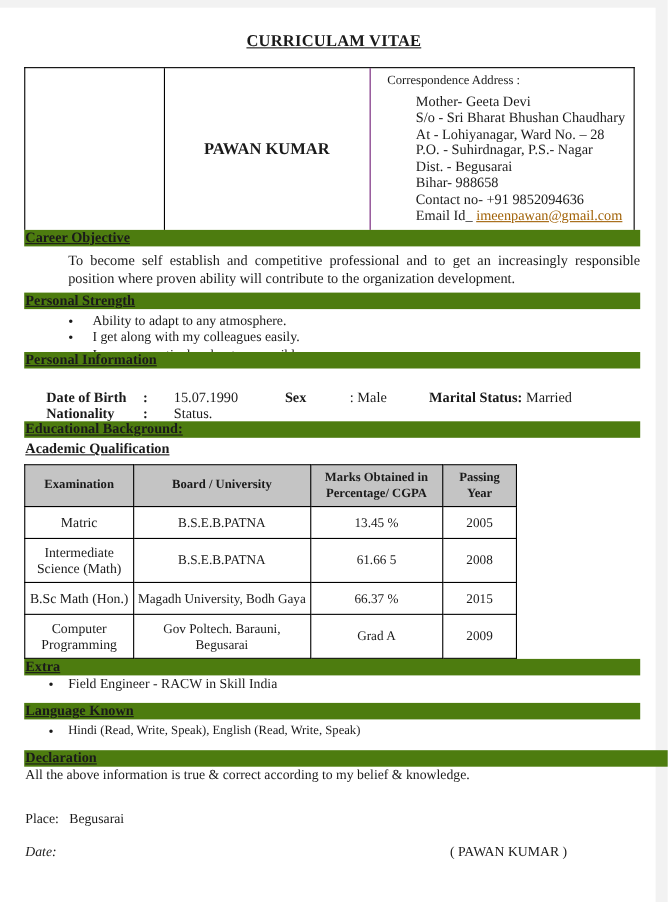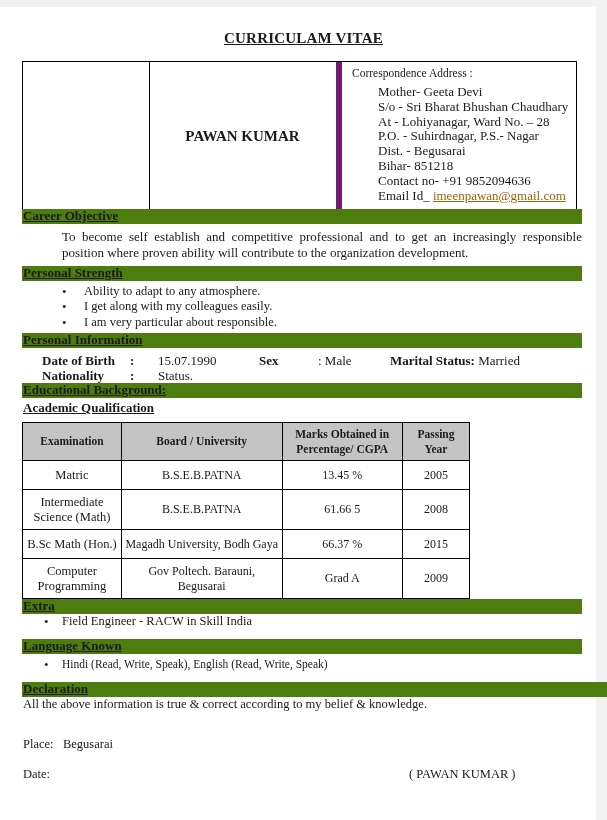--- a/index.html
+++ b/index.html
@@ -11,21 +11,21 @@
     position:absolute; left:0; top:7px; width:596px; height:813px; background:#ffffff;
   }
   .abs { position:absolute; }
   .title {
     left:0; width:607px; top:30px; text-align:center; font-weight:bold; font-size:15px;
     text-decoration:underline; letter-spacing:0.2px;
   }
   
   .hdr-table { left:22px; top:61px; width:555px; height:148px; border:1px solid #000; border-bottom:none; box-sizing:border-box; }
   .hdr-col1 { position:absolute; left:0; top:0; width:126px; height:100%; border-right:1px solid #000; }
-  .hdr-col2 { position:absolute; left:126px; top:0; width:187px; height:100%; border-right:6px solid #701a75; }
+  .hdr-col2 { position:absolute; left:126px; top:0; width:187px; height:100%; border-right:1px solid #701a75; }
   .hdr-col3 { position:absolute; left:314px; top:0; right:0; height:100%; }
   .name { position:absolute; left:0; right:0; top:66px; text-align:center; font-weight:bold; font-size:15px; }
   .addr-label { position:absolute; left:15px; top:5px; font-size:11.5px; }
   .addr-lines { position:absolute; left:41px; top:23px; font-size:13px; line-height:14.8px; white-space:nowrap; }
   .email-link { color:#a16207; text-decoration:underline; }
   
   .bar { left:22px; width:560px; background:#4d7c0f; height:15px; }
   .bar span { font-weight:bold; font-size:13px; text-decoration:underline; position:absolute; left:1px; top:-1px; white-space:nowrap; }
   .para { font-size:13px; line-height:15.5px; }
   .bullets { font-size:12.5px; line-height:15.3px; }
@@ -58,42 +58,42 @@
     <div class="name">PAWAN KUMAR</div>
   </div>
   <div class="hdr-col3">
     <div class="addr-label">Correspondence Address :</div>
     <div class="addr-lines">
       <div>Mother- Geeta Devi</div>
       <div>S/o  -  Sri Bharat Bhushan Chaudhary</div>
       <div>At    -  Lohiyanagar, Ward No. – 28</div>
       <div>P.O.  -  Suhirdnagar, P.S.- Nagar</div>
       <div>Dist.  -  Begusarai</div>
-      <div>Bihar-  851218</div>
+      <div>Bihar-  988658</div>
       <div>Contact no- +91 9852094636</div>
       <div><span>Email Id_ </span><a class="email-link">imeenpawan@gmail.com</a></div>
     </div>
   </div>
 </div>
 
 <div class="abs bar" style="top:209px;">
   <span>Career Objective</span>
 </div>
 <div class="abs para" style="left:62px; top:229px; width:520px; text-align:justify; text-align-last:left;">To become self establish and competitive professional and to get an increasingly responsible position where proven ability will contribute to the organization development.</div>
 
 <div class="abs bar" style="top:266px;">
   <span>Personal Strength</span>
 </div>
 <div class="abs bullets" style="left:62px; top:284px;">
   <div class="li">Ability to adapt to any atmosphere.</div>
   <div class="li">I get along with my colleagues easily.</div>
   <div class="li">I am very particular about responsible.</div>
 </div>
 
-<div class="abs bar" style="top:333px;">
+<div class="abs bar" style="top:320px;">
   <span>Personal Information</span>
 </div>
 <div class="abs pi" style="left:42px; top:353px;">
   <span class="b">Date of Birth</span>
 </div>
 <div class="abs pi b" style="left:130px; top:353px; font-weight:bold;">:</div>
 <div class="abs pi" style="left:158px; top:353px;">15.07.1990</div>
 <div class="abs pi" style="left:259px; top:353px; font-weight:bold;">Sex</div>
 <div class="abs pi" style="left:318px; top:353px;">: Male</div>
 <div class="abs pi" style="left:390px; top:353px;">
@@ -166,14 +166,14 @@
 
 <div class="abs bar" style="top:682px;padding-left:48px;">
   <span>Declaration</span>
 </div>
 <div class="abs para" style="left:23px; top:697px; white-space:nowrap; font-size:12.5px;">All the above information is true &amp; correct according to my belief &amp; knowledge.</div>
 
 <div class="abs sig" style="left:23px; top:737px;">
   <span>Place:</span>&nbsp;&nbsp;
   <span>Begusarai</span>
 </div>
-<div class="abs sig" style="left:23px; top:767px;">Date:</div>
+<div class="abs sig" style="left:23px; top:767px;font-style:italic;">Date:</div>
 <div class="abs sig" style="left:409px; top:767px;">( PAWAN KUMAR )</div>
 
 </body></html>

